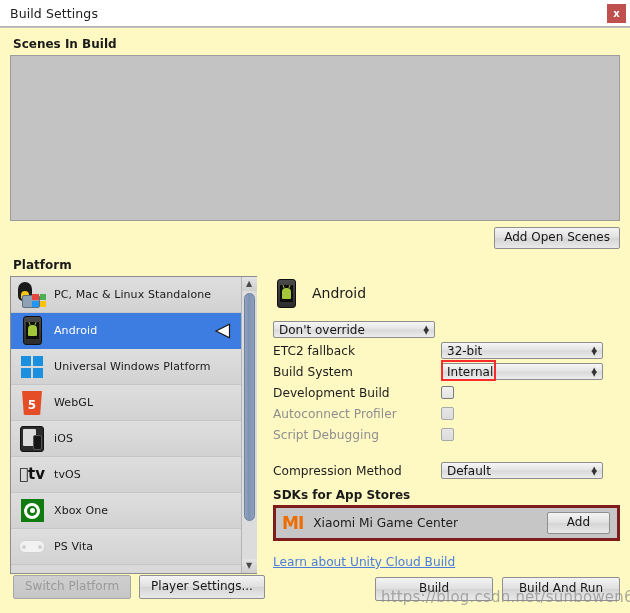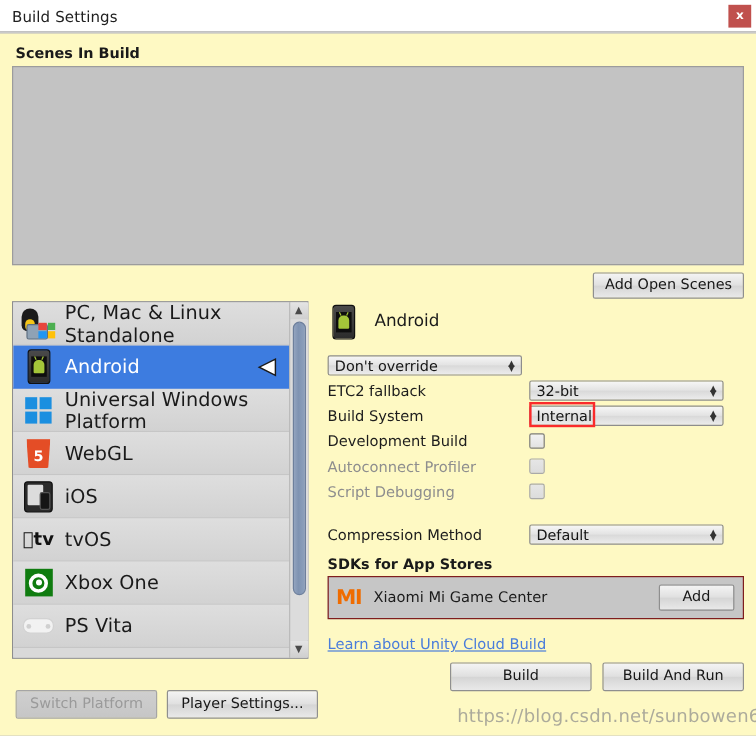--- a/index.html
+++ b/index.html
@@ -142,21 +142,21 @@
     width: 30px;
     height: 30px;
     margin-right: 7px;
     flex-shrink: 0;
     display: flex;
     align-items: center;
     justify-content: center;
     position: relative;
   }
   .plat-label {
-    font-size: 16px;
+    font-size: 11px;
     letter-spacing: .1px;
   }
   .unity-badge {
     position: absolute;
     right: 10px;
     top: 50%;
     transform: translateY(-50%);
     width: 18px;
     height: 18px;
   }
@@ -285,21 +285,21 @@
 
   .highlight-box {
     position: absolute;
     border: 2px solid #fa2b2b;
     box-sizing: border-box;
     pointer-events: none;
   }
 
   
   .sdk-box {
-    border: 1px solid #7f1d1d;
+    border: 3px solid #7f1d1d;
     background: #c6c6c6;
     height: 36px;
     display: flex;
     align-items: center;
     padding: 0 7px 0 6px;
     box-sizing: border-box;
     margin-top: 3px;
   }
   .mi-logo {
     font-family: "DejaVu Sans", "Liberation Sans", sans-serif;
@@ -466,20 +466,21 @@
 
 <div class="window-body">
 
   <div class="section-header">Scenes In Build</div>
   <div class="scenes-box"></div>
 
   <div class="row-right">
     <button class="ubtn">Add Open Scenes</button>
   </div>
 
+  <div class="section-header">Platform</div>
 
   <div class="platform-area">
 
     <div class="platform-list-wrap">
       <div class="platform-list">
 
         <div class="plat-row">
           <span class="plat-icon">
             <span class="ico-pc">
                 <i class="tux"></i>

